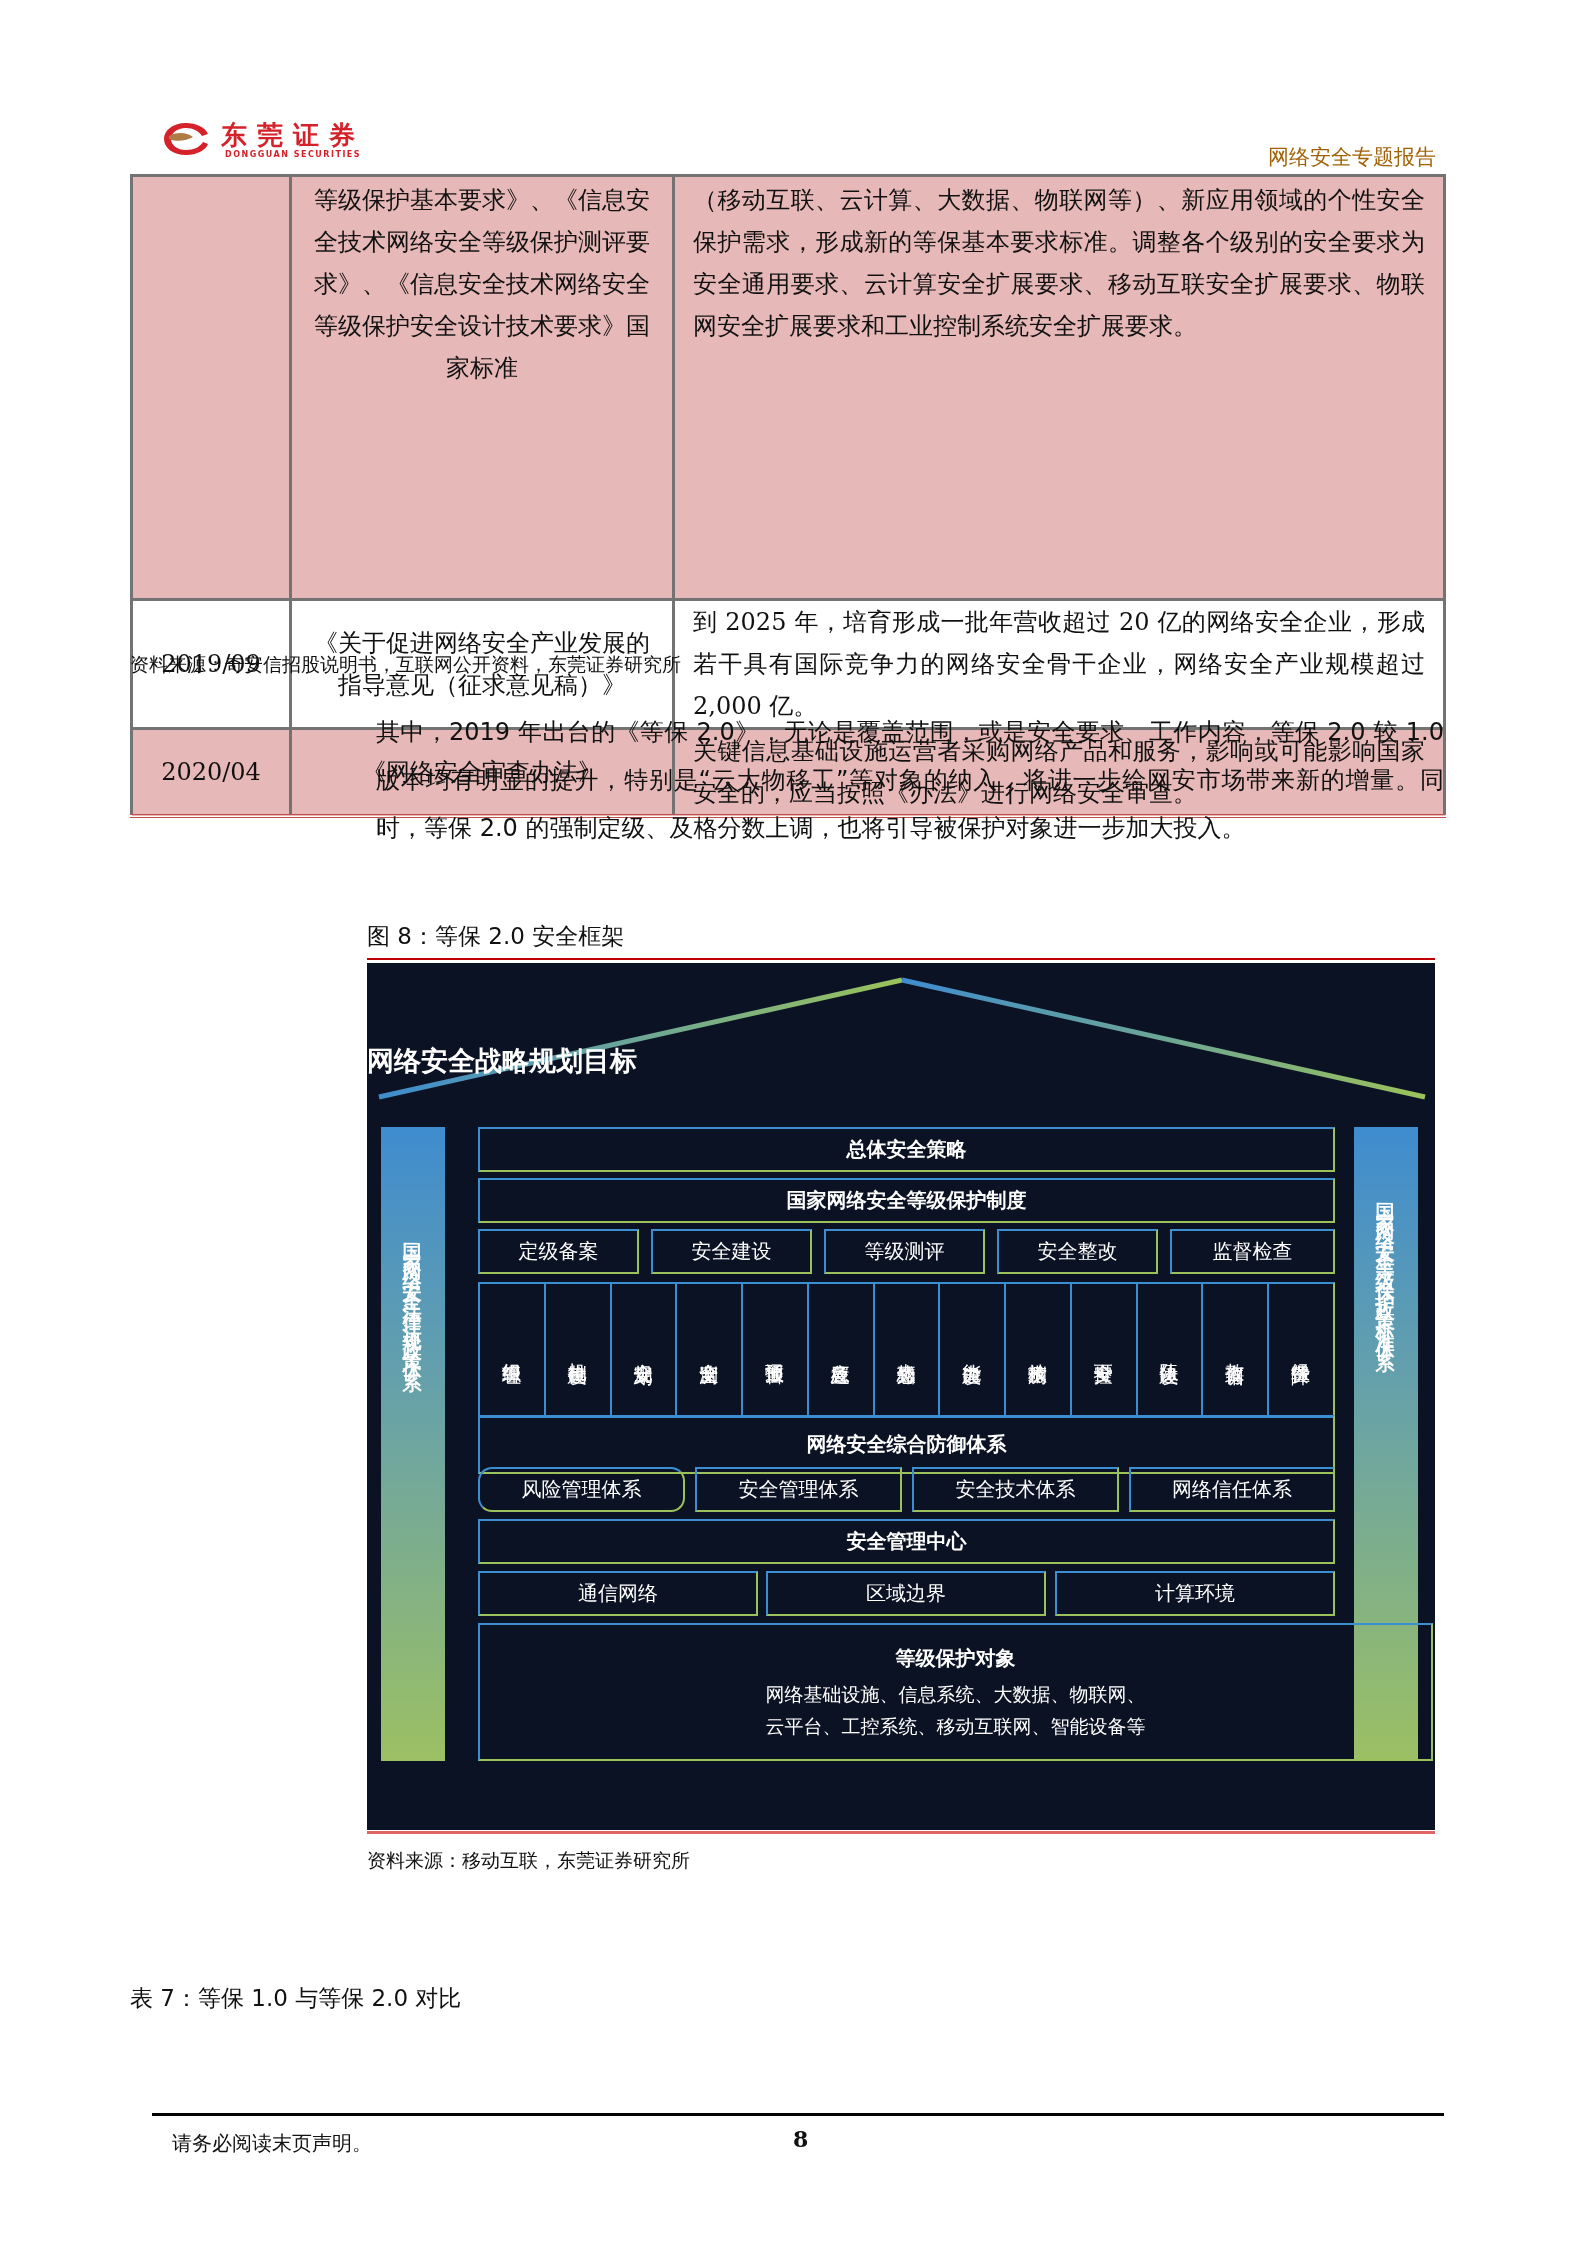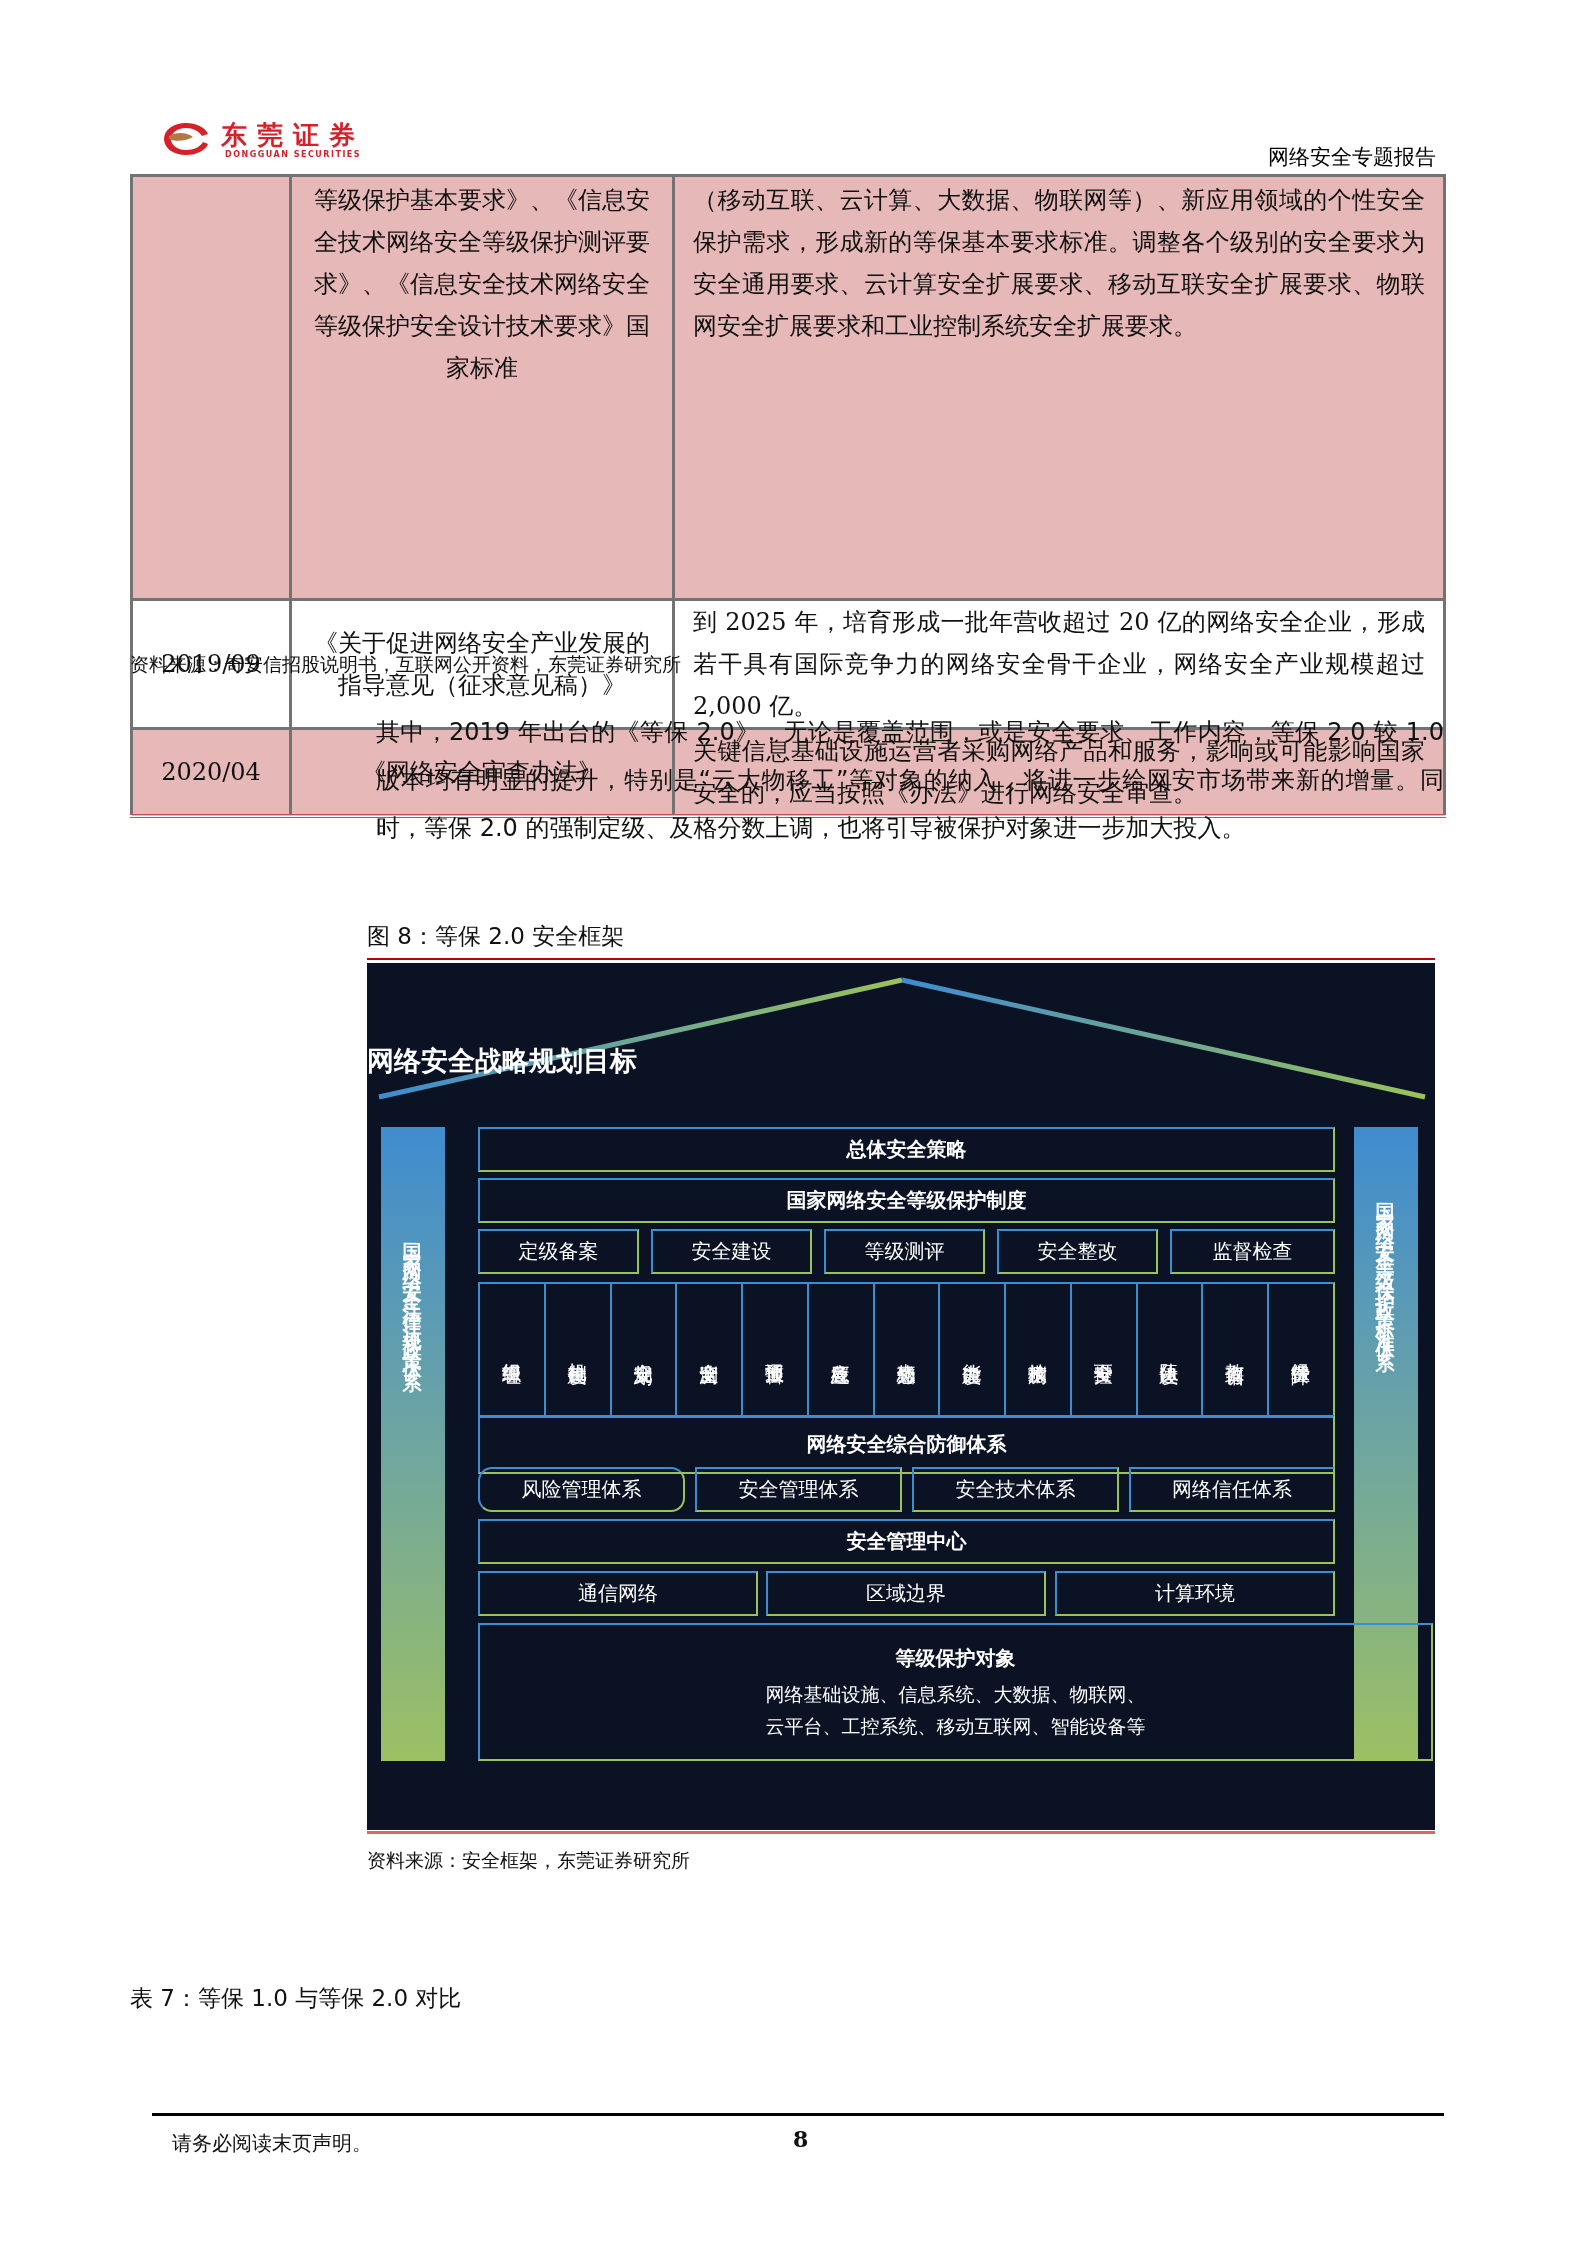--- a/index.html
+++ b/index.html
@@ -7,21 +7,21 @@
          font-family:"DejaVu Serif","Liberation Serif",serif; color:#111; }
   .abs { position:absolute; }
 
   
   .logo { left:163px; top:118px; width:260px; height:44px; }
   .logo-mark { position:absolute; left:0; top:4px; width:46px; height:34px; }
   .logo-cn { position:absolute; left:58px; top:0px; font-size:26px; font-weight:bold; color:#d5222a;
              letter-spacing:10px; font-family:"DejaVu Serif",serif; }
   .logo-en { position:absolute; left:62px; top:32px; font-size:8px; font-weight:bold; color:#d5222a;
              letter-spacing:1.5px; font-family:"DejaVu Sans",sans-serif; }
-  .header-title { right:150px; top:143px; font-size:21px; font-family:"DejaVu Sans",sans-serif; color:#000000; }
+  .header-title { right:150px; top:143px; font-size:21px; font-family:"DejaVu Sans",sans-serif; color:#a16207; }
 
   
   table.policy { position:absolute; left:130px; top:174px; width:1316px; border-collapse:collapse;
                  font-family:"DejaVu Serif",serif; font-size:24px; line-height:42px; }
   table.policy td { border:3px solid #737373; vertical-align:middle; padding:0 18px; }
   table.policy tr.pink td { background:#e6b8b7; }
   table.policy tr.white td { background:#ffffff; }
   table.policy td.c-date { width:120px; text-align:center; }
   table.policy td.c-doc { width:344px; text-align:center; }
   table.policy td.c-desc { text-align:justify; }
@@ -202,19 +202,19 @@
   <div class="box" style="left:399px;top:608px;width:280px;height:45px;">区域边界</div>
   <div class="box" style="left:688px;top:608px;width:280px;height:45px;">计算环境</div>
 
   <div class="box" style="left:111px;top:660px;width:955px;height:138px;flex-direction:column;">
     <div class="obj-title">等级保护对象</div>
     <div class="obj-line">网络基础设施、信息系统、大数据、物联网、</div>
     <div class="obj-line" style="margin-top:6px;">云平台、工控系统、移动互联网、智能设备等</div>
   </div>
 </div>
 <div class="abs fig-bottom-rule"></div>
-<div class="abs source2">资料来源：安全框架，东莞证券研究所</div>
+<div class="abs source2">资料来源：移动互联，东莞证券研究所</div>
 
 <div class="abs table-caption">表 7：等保 1.0 与等保 2.0 对比</div>
 
 <div class="abs footer-rule"></div>
 <div class="abs footer-note">请务必阅读末页声明。</div>
 <div class="abs page-num">8</div>
 
 </body></html>

